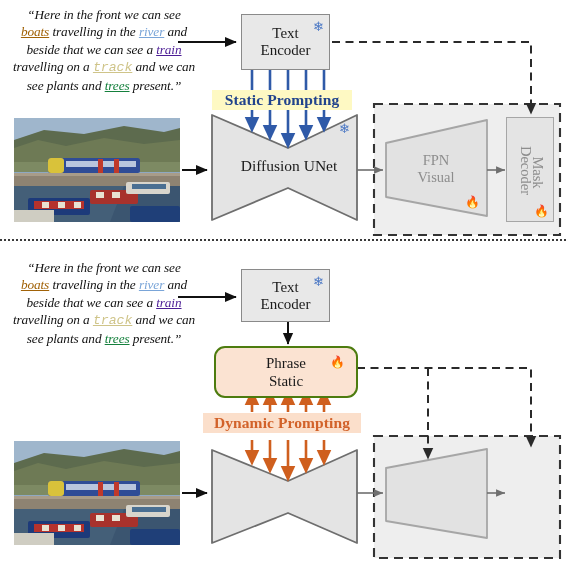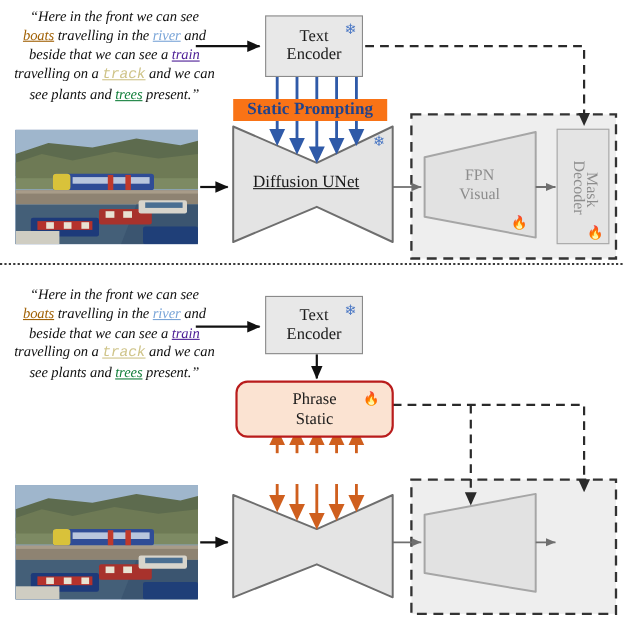--- a/index.html
+++ b/index.html
@@ -63,21 +63,21 @@
     text-align: center;
     color: #1a1a1a;
     font-size: 15px;
     line-height: 17px;
   }
   .box-text { padding: 0 4px; }
 
   .adapter {
     position: absolute;
     background: #fbe3d2;
-    border: 2px solid #b91c1c;
+    border: 2px solid #4d7c0f;
     border-radius: 11px;
     display: flex;
     align-items: center;
     justify-content: center;
     text-align: center;
     color: #1a1a1a;
     font-size: 15px;
     line-height: 18px;
   }
 
@@ -85,21 +85,21 @@
   .prompt-label {
     position: absolute;
     display: flex;
     align-items: center;
     justify-content: center;
     font-family: "Liberation Serif", serif;
     font-weight: bold;
     font-size: 15.5px;
     letter-spacing: 0.1px;
   }
-  .prompt-static  { background: #f97316; color: #21438c; }
+  .prompt-static  { background: #fef9c3; color: #21438c; }
   .prompt-dynamic { background: #fbdfcb; color: #d2622a; }
 
   
   .icon { position: absolute; line-height: 1; pointer-events: none; }
   .snow { color: #4a77c4; font-size: 13px; }
   .fire { font-size: 12px; }
 
   
   .ovl {
     position: absolute; left: 0; top: 0;
@@ -256,21 +256,21 @@
   <div class="box" style="left:241px; top:14px; width:89px; height:56px;">
     <div class="box-text">
       <div>Text</div>
       <div>Encoder</div>
     </div>
     <span class="icon snow" style="right:5px; top:5px;">❄</span>
   </div>
 
   <div class="prompt-label prompt-static" style="left:212px; top:90px; width:140px; height:20px;">Static Prompting</div>
 
-  <div style="position:absolute; left:230px; top:157px; width:118px; text-align:left; font-size:15.5px; color:#1a1a1a;text-decoration:underline;">Diffusion UNet</div>
+  <div style="position:absolute; left:230px; top:157px; width:118px; text-align:center; font-size:15.5px; color:#1a1a1a;">Diffusion UNet</div>
   <span class="icon snow" style="left:339px; top:122px;">❄</span>
 
   <div style="position:absolute; left:396px; top:152px; width:80px; text-align:center; color:#8d8d8d; font-size:14.5px; line-height:17px;">
     <div>FPN</div>
     <div>Visual</div>
   </div>
   <span class="icon fire" style="left:465px; top:196px;">🔥</span>
 
   <div class="box" style="left:506px; top:117px; width:48px; height:105px; background:#e4e4e4; border-color:#a6a6a6;">
     <span class="vtext" style="transform: rotate(90deg); left:-6px; top:44px;">Decoder</span>
@@ -329,14 +329,15 @@
   </div>
 
   <div class="adapter" style="left:214px; top:103px; width:144px; height:52px;">
     <div class="box-text">
       <div>Phrase</div>
       <div>Static</div>
     </div>
     <span class="icon fire" style="right:11px; top:8px;">🔥</span>
   </div>
 
+  <div class="prompt-label prompt-dynamic" style="left:203px; top:170px; width:158px; height:20px;">Dynamic Prompting</div>
 
 </div>
 
 </body></html>

